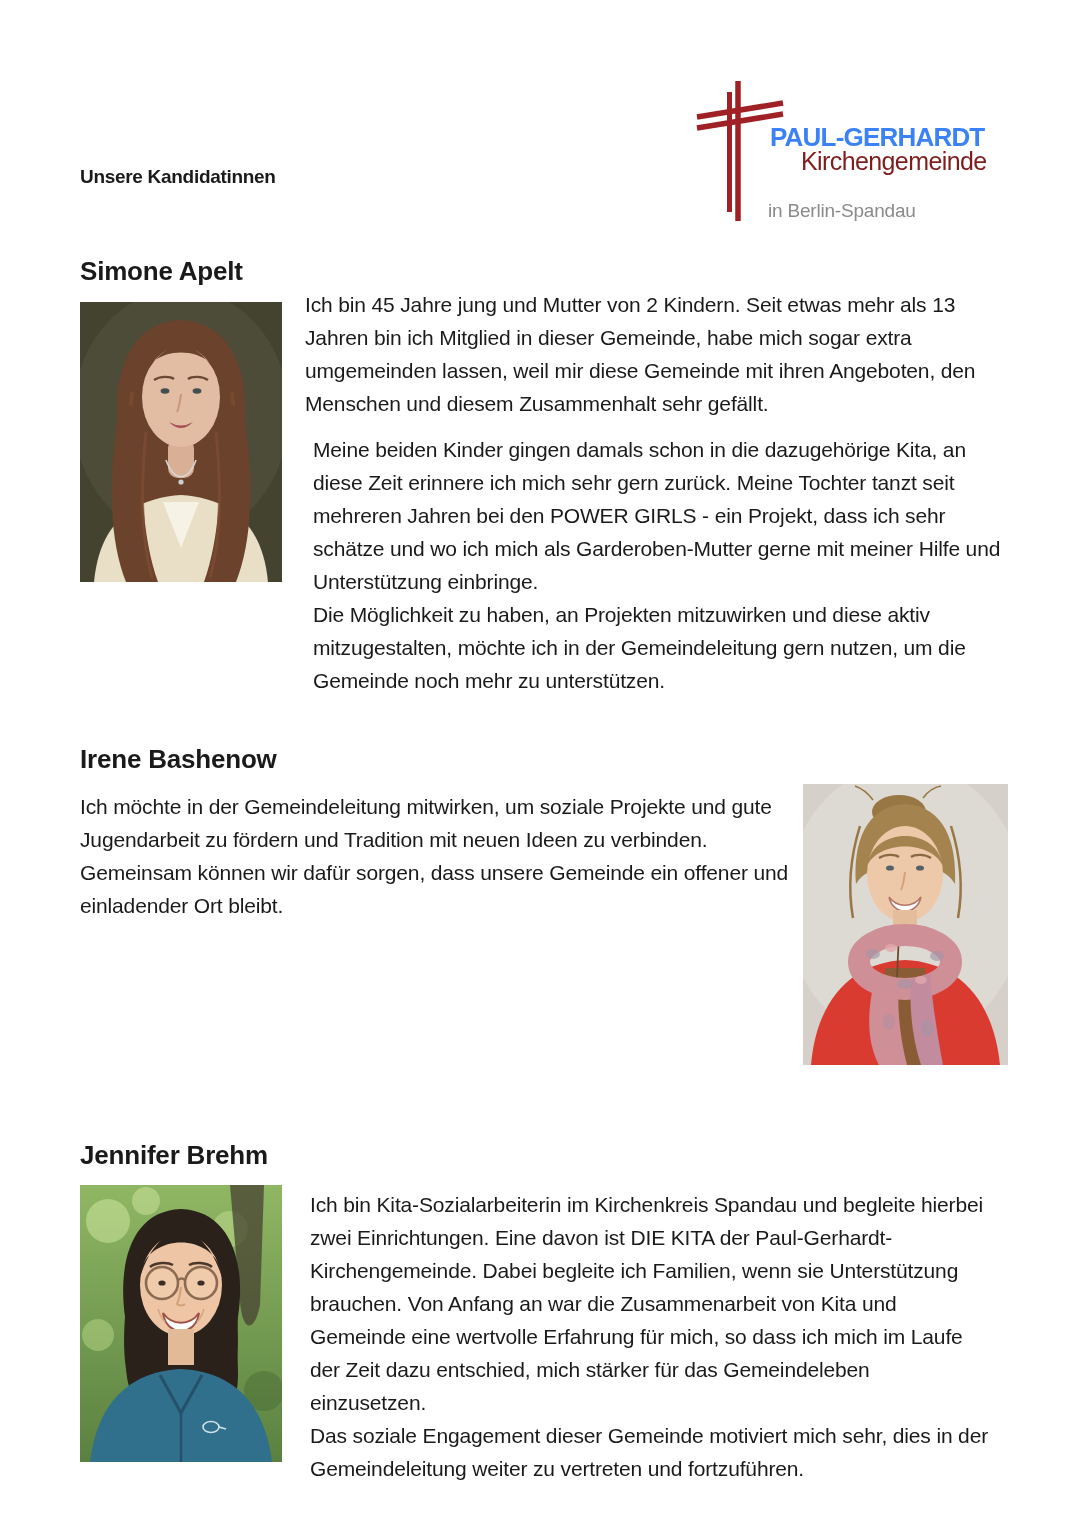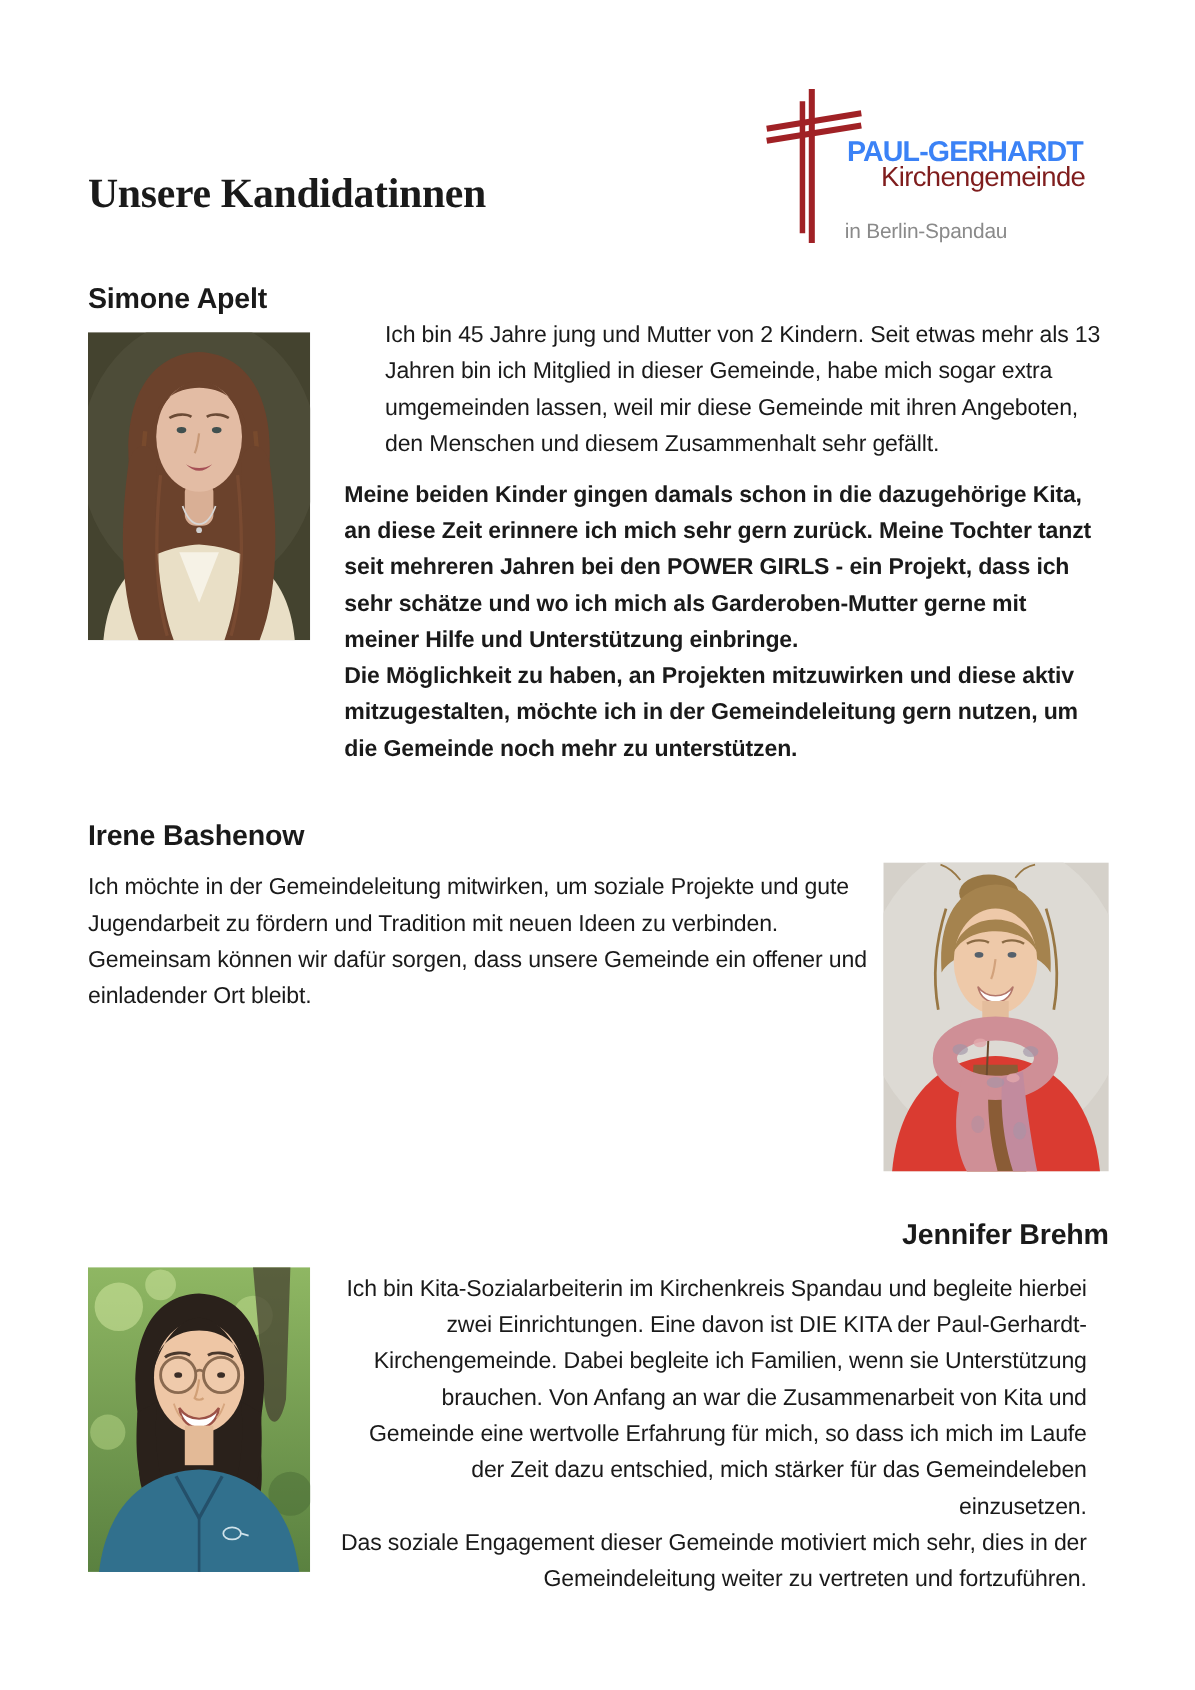--- a/index.html
+++ b/index.html
@@ -28,52 +28,52 @@
     color:#7f1d1d; white-space:nowrap;
   }
   .logo-loc {
     position:absolute; left:74px; top:101px;
     font-size:19px; font-weight:normal; letter-spacing:-0.2px;
     color:#8a8a8a; white-space:nowrap;margin-top:23px;
   }
 
   
   .page-title {
-    position:absolute; left:80px; top:154px;
-    font-size:38px; font-weight:bold; letter-spacing:-0.3px;font-family:Liberation Serif, serif;
+    position:absolute; left:80px; top:166px;
+    font-size:19px; font-weight:bold; letter-spacing:-0.3px;
   }
   .section h2 {
     font-size:26px; font-weight:bold; letter-spacing:-0.2px;
     line-height:30px;
   }
 
   
   .section { position:absolute; left:80px; width:928px; }
   .sec-simone   { top:256px; }
   .sec-irene    { top:744px; }
-  .sec-jennifer { top:1107px;text-align:right; }
+  .sec-jennifer { top:1140px; }
 
   .row { display:flex; }
   .sec-simone .row   { margin-top:2px; }
   .sec-irene .row    { margin-top:14px; }
   .sec-jennifer .row { margin-top:15px; }
 
   .photo { flex-shrink:0; line-height:0; }
   .sec-simone .photo   { margin-top:14px; margin-right:23px; }
   .sec-irene .photo    { margin-left:auto; margin-top:-4px; }
   .sec-jennifer .photo { margin-top:0; margin-right:28px; }
 
   .bio { font-size:21px; line-height:33px; letter-spacing:-0.15px; }
   .sec-simone .bio   { width:700px; padding-top:0; }
   .sec-irene .bio    { width:712px; padding-top:2px; }
   .sec-jennifer .bio { width:678px; padding-top:3px; }
 
   .bio p { margin:0; }
-  .bio p.gap-after { margin-bottom:13px;margin-left:45px; }
-  .bio p.indent { padding-left:8px;font-weight:bold; }
+  .bio p.gap-after { margin-bottom:13px; }
+  .bio p.indent { padding-left:8px; }
 </style>
 </head>
 <body>
 
 <div class="page">
 
   <div class="logo">
     <svg class="cross-svg" width="100" height="148" viewBox="0 0 100 148">
       <line x1="35.5" y1="16" x2="35.5" y2="136" stroke="#a02125" stroke-width="5"></line>
       <line x1="44" y1="5" x2="44" y2="145" stroke="#a02125" stroke-width="5.5"></line>

